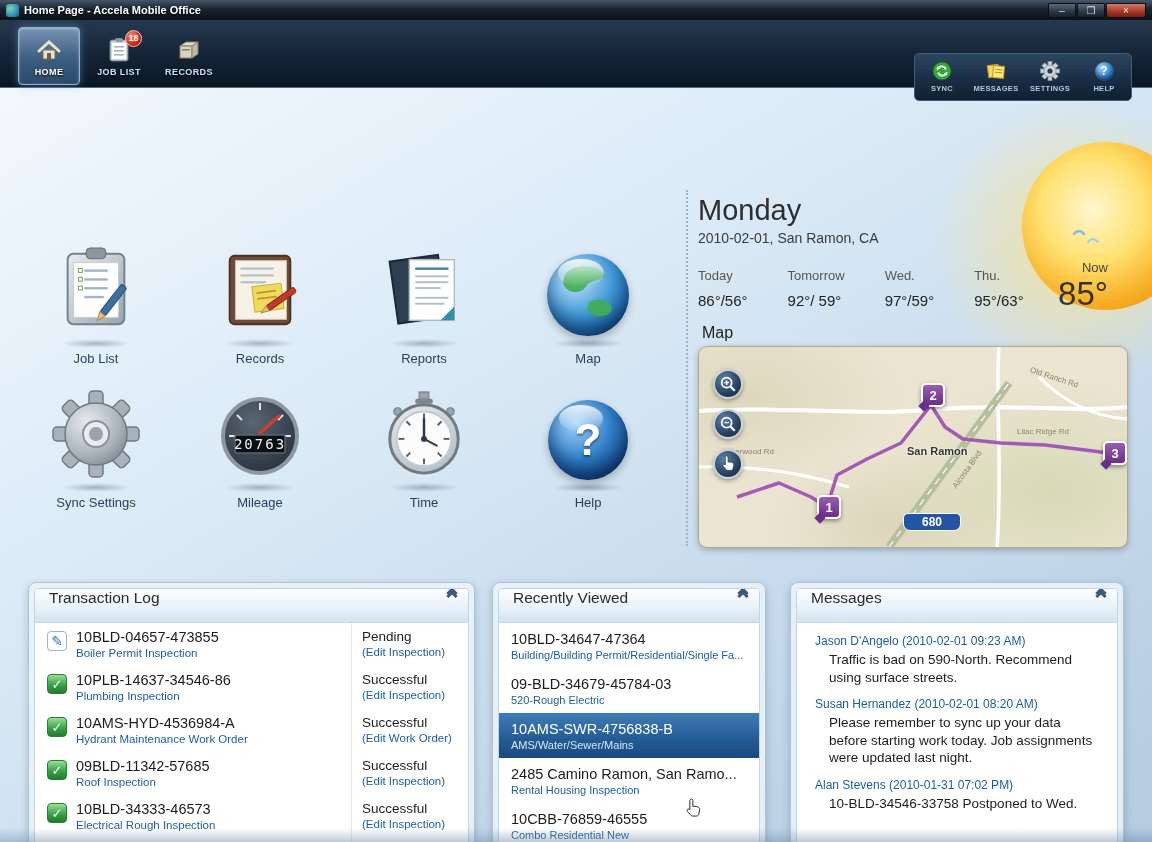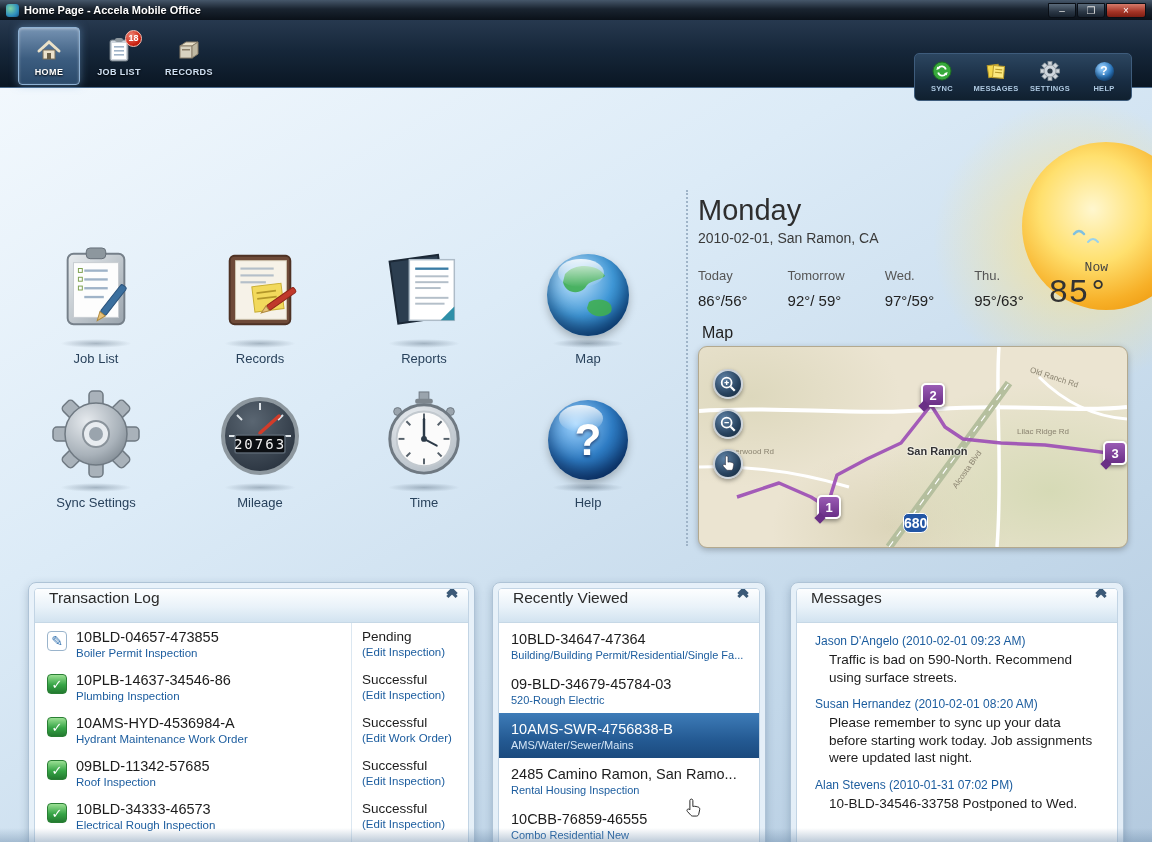--- a/index.html
+++ b/index.html
@@ -74,39 +74,39 @@
     display:flex; align-items:center; justify-content:center; }
   .orb .q { color:#fff; font-size:44px; font-weight:bold; text-shadow:0 2px 3px rgba(0,0,40,.5); }
 
   
   .weather { position:absolute; left:698px; top:106px; width:434px; }
   .w-day { font-size:29px; color:#2e2e2e; font-weight:400; }
   .w-date { font-size:14px; color:#3a3a3a; margin-top:3px; }
   .w-row { display:flex; gap:40px; margin-top:22px; }
   .w-col .wl { font-size:13px; color:#555; }
   .w-col .wt { font-size:15px; color:#222; margin-top:9px; }
-  .w-now { position:absolute; right:24px; top:66px; text-align:right;font-family:Liberation Mono, monospace; }
+  .w-now { position:absolute; right:24px; top:66px; text-align:right; }
   .w-now .wl { font-size:13px; color:#444; }
   .w-now .wt { font-size:33px; color:#333; margin-top:0px; }
 
   
   .map-title { position:absolute; left:702px; top:236px; font-size:16px; color:#222; }
   .map-box { position:absolute; left:698px; top:258px; width:430px; height:202px; border-radius:9px; overflow:hidden;
     border:1px solid #b3a98f; box-shadow:0 2px 6px rgba(0,0,0,.25);
     background:
       radial-gradient(150px 90px at 12% 25%, #ddd8bd, rgba(221,216,189,0)),
       radial-gradient(180px 110px at 82% 72%, #d6dab6, rgba(214,218,182,0)),
       radial-gradient(120px 80px at 45% 90%, #dcd5ba, rgba(220,213,186,0)),
       #ebe4d1; }
   .map-box svg.roads { position:absolute; inset:0; }
   .map-label { position:absolute; font-size:8px; color:#8a8370; white-space:nowrap; }
   .map-label.city { font-size:11px; font-weight:bold; color:#333;
     text-shadow:0 0 2px #fff, 0 0 2px #fff; }
-  .shield { position:absolute; background:#2255a4; color:#fff; font-size:14px; font-weight:bold;
-    padding:1px 0; border-radius:5px 5px 7px 7px; border:1px solid #fff; }
+  .shield { position:absolute; background:#2255a4; color:#fff; font-size:12px; font-weight:bold;
+    padding:1px 18px; border-radius:5px 5px 7px 7px; border:1px solid #fff; }
   .mk { position:absolute; width:24px; height:24px; border-radius:5px;
     background:linear-gradient(#9a5cb4, #6a2f86); border:2px solid #fff;
     color:#fff; font-weight:bold; font-size:13px; display:flex; align-items:center; justify-content:center;
     box-shadow:0 2px 4px rgba(0,0,0,.4); cursor:pointer; z-index:3; }
   .mk::after { content:""; position:absolute; left:-3px; bottom:-5px; width:8px; height:8px;
     background:#6a2f86; transform:rotate(45deg); z-index:-1; }
   .map-ctl { position:absolute; left:14px; width:30px; height:30px; border-radius:50%; cursor:pointer; z-index:4;
     background:radial-gradient(circle at 35% 30%, #5f82a6, #27425e 60%, #122435);
     border:2px solid rgba(255,255,255,.75); box-shadow:0 2px 4px rgba(0,0,0,.35);
     display:flex; align-items:center; justify-content:center; }

